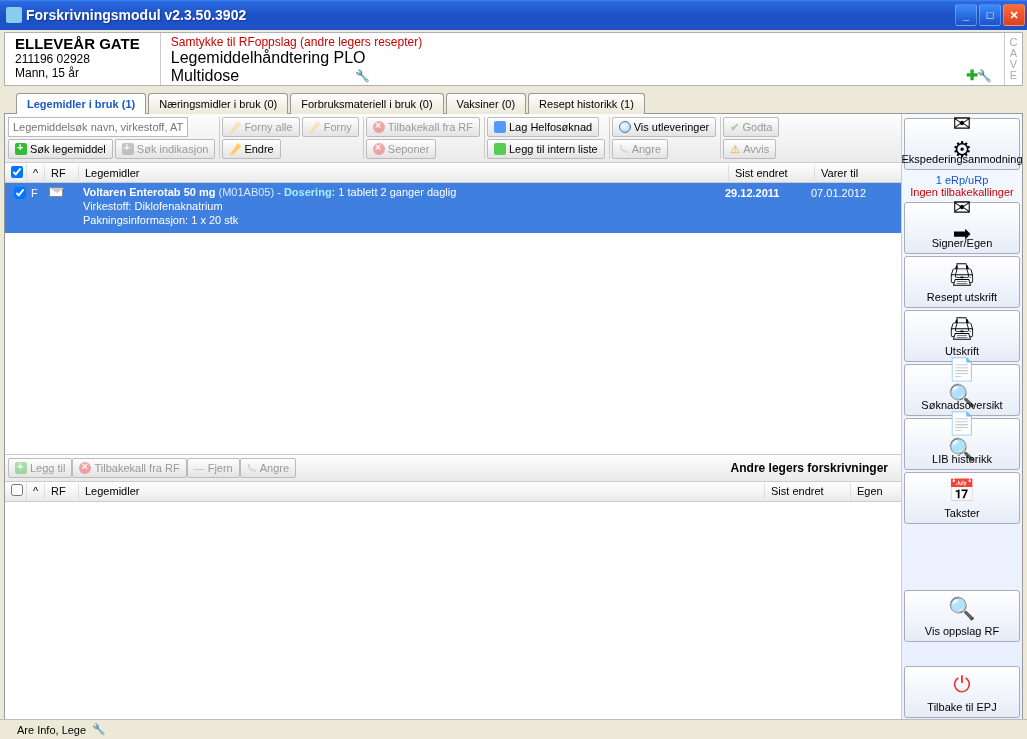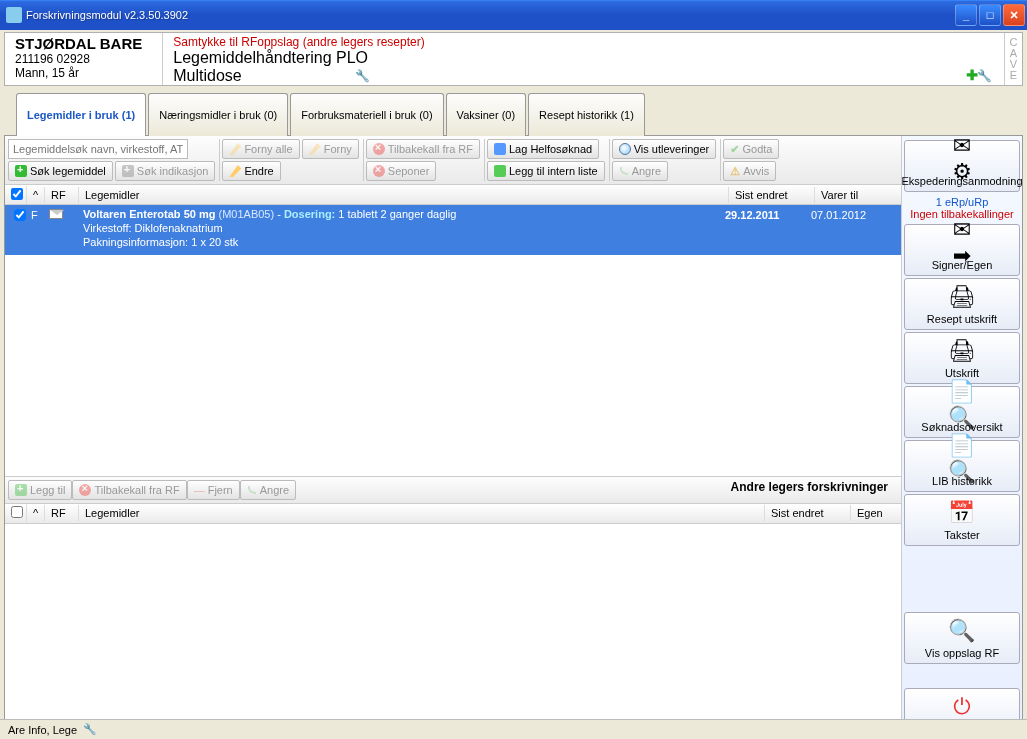--- a/index.html
+++ b/index.html
@@ -1,21 +1,21 @@
 <!DOCTYPE html>
 <html><head>
 <meta charset="utf-8">
 <style>
 * { box-sizing: border-box; margin: 0; padding: 0; font-family: Tahoma, sans-serif; font-size: 11px; }
 body { background: #ece9d8; overflow: hidden; width: 1027px; height: 739px; }
 
 
 .titlebar { height: 30px; background: linear-gradient(to bottom, #3a8cff 0%, #2d6be0 5%, #1e50c7 50%, #1e50c7 100%); display: flex; align-items: center; padding: 0 2px 0 6px; color: white; }
 .titlebar-icon { width: 16px; height: 16px; margin-right: 4px; background: #8ce; border-radius: 2px; }
-.titlebar-text { font-weight: normal; font-size: 11px; flex: 1; text-shadow: 1px 1px 1px rgba(0,0,0,0.3); }
+.titlebar-text { font-weight: bold; font-size: 14px; flex: 1; text-shadow: 1px 1px 1px rgba(0,0,0,0.3); }
 .win-btn { width: 22px; height: 22px; margin-left: 2px; border-radius: 3px; border: 1px solid #fff4; display:flex; align-items:center; justify-content:center; color:white; font-weight:bold; }
 .win-min { background: linear-gradient(to bottom, #3a8cff, #1e50c7); }
 .win-max { background: linear-gradient(to bottom, #3a8cff, #1e50c7); }
 .win-close { background: linear-gradient(to bottom, #ff6a3c, #d8431e); }
 
 
 .header-panel { background: #fff; border: 1px solid #b0b0b0; margin: 2px 4px 0 4px; height: 54px; display: flex; position: relative; }
 .header-col { padding: 2px 10px; }
 .header-col .name { font-weight: bold; font-size: 15px; }
 .header-col .sub { font-size: 12px; }
@@ -23,21 +23,21 @@
 .header-col.notices .red { color: #c00; font-size: 12px;}
 .header-col.notices div { font-size: 16px; }
 .cave-col { border-left: 1px solid #ccc; width: 18px; color: #aaa; text-align:center; line-height:11px; padding-top:4px; font-size:10px;}
 .wrench { position:absolute; bottom:2px; font-size:12px; color:#555;}
 .wrench.left { left: 350px;}
 .wrench.mid { right: 30px;}
 .plus-green { position:absolute; bottom:2px; right: 44px; color:#2a2; font-size:14px; font-weight:bold;}
 
 
 .tabs { margin: 6px 4px 0 4px; display:flex; gap:2px; padding-left:12px; }
-.tab { background: linear-gradient(to bottom, #fdfdfd, #ece9d8); border:1px solid #999; border-bottom:none; border-radius:3px 3px 0 0; padding: 15px 10px; position:relative; top:1px;}
+.tab { background: linear-gradient(to bottom, #fdfdfd, #ece9d8); border:1px solid #999; border-bottom:none; border-radius:3px 3px 0 0; padding: 4px 10px; position:relative; top:1px;}
 .tab.active { background:#fff; font-weight:bold; color:#1a59c5;}
 
 
 .main-wrap { margin: 0 4px; background:#fff; border:1px solid #999; display:flex; height: 610px; }
 .main-left { flex:1; display:flex; flex-direction:column; border-right:1px solid #ccc;}
 .main-right { width: 120px; background: linear-gradient(to bottom,#f4f8ff,#e8efff); display:flex; flex-direction:column; gap:2px; padding:4px 2px;}
 
 
 .toolbar { background: linear-gradient(to bottom, #fdfdfd, #eaeaea); border-bottom:1px solid #ccc; padding:3px; display:flex; flex-wrap:wrap; gap:2px;}
 .tb-group { border-right:1px solid #ccc; padding-right:4px; display:flex; flex-direction:column; gap:2px;}
@@ -75,53 +75,53 @@
 .row-selected .body{flex:1; line-height:14px;}
 .row-selected .body .title-line b{}
 .row-selected .body .atc{color:#d9e8ff;}
 .row-selected .body .dose-label{color:#aef; font-weight:bold;}
 .row-selected .d1{width:86px; padding-top:2px; font-weight:bold;}
 .row-selected .d2{width:86px; padding-top:2px;}
 .env-icon{display:inline-block; width:14px; height:10px; background:#fff; border:1px solid #888; position:relative;}
 .env-icon::after{content:""; position:absolute; left:0; top:0; border-left:7px solid transparent; border-right:7px solid transparent; border-top:5px solid #ccc;}
 
 
-.lower-toolbar { background: linear-gradient(to bottom, #fdfdfd, #eaeaea); border-top:1px solid #ccc; border-bottom:1px solid #ccc; padding:3px; display:flex; align-items:flex-start;}
+.lower-toolbar { background: linear-gradient(to bottom, #fdfdfd, #eaeaea); border-top:1px solid #ccc; border-bottom:1px solid #ccc; padding:3px; display:flex; align-items:center;}
 .lower-title { flex:1; text-align:right; font-weight:bold; padding-right:10px; font-size:12px;}
 .lower-headers { display:flex; background:linear-gradient(to bottom,#fff,#eaeaea); border-bottom:1px solid #ccc; height:20px; align-items:center;}
 .lower-list { flex:1; background:#fff; }
 
 
 .r-btn { background:linear-gradient(to bottom,#fff,#e6ecf7); border:1px solid #aab; border-radius:3px; padding:4px 2px; text-align:center; display:flex; flex-direction:column; align-items:center; gap:2px; cursor:pointer; font-size:10px;}
 .r-btn .big-icon { width:32px; height:28px; display:flex; align-items:center; justify-content:center; font-size:22px;}
 .r-info { text-align:center; font-size:10px; padding:2px 0;}
 .r-info .blue{color:#15c;}
 .r-info .red{color:#c00;}
 .spacer{flex:1;}
 .r-btn.power .big-icon{ color:#e33; }
 
 
-.statusbar { position:absolute; bottom:0; left:0; right:0; height:20px; background:#ece9d8; border-top:1px solid #bbb; padding:2px 8px; display:flex; align-items:center; gap:6px;}
+.statusbar { position:absolute; bottom:0; left:0; right:0; height:20px; background:#ece9d8; border-top:1px solid #bbb; padding:2px 17px; display:flex; align-items:center; gap:6px;}
 
 input[type=checkbox]{ width:12px; height:12px;}
 </style>
 </head>
 <body>
 
 <div class="titlebar">
   <div class="titlebar-icon"></div>
   <div class="titlebar-text">Forskrivningsmodul v2.3.50.3902</div>
   <div class="win-btn win-min">_</div>
   <div class="win-btn win-max">□</div>
   <div class="win-btn win-close">✕</div>
 </div>
 
 <div class="header-panel">
   <div class="header-col">
-    <div class="name">STJØRDAL BARE</div>
+    <div class="name">ELLEVEÅR GATE</div>
     <div class="sub">211196 02928</div>
     <div class="sub">Mann, 15 år</div>
   </div>
   <div class="header-col notices" style="border-left:1px solid #ccc; margin-left:10px;">
     <div class="red">Samtykke til RFoppslag (andre legers resepter)</div>
     <div>Legemiddelhåndtering PLO</div>
     <div>Multidose</div>
   </div>
   <div style="flex:1"></div>
   <div class="cave-col">

